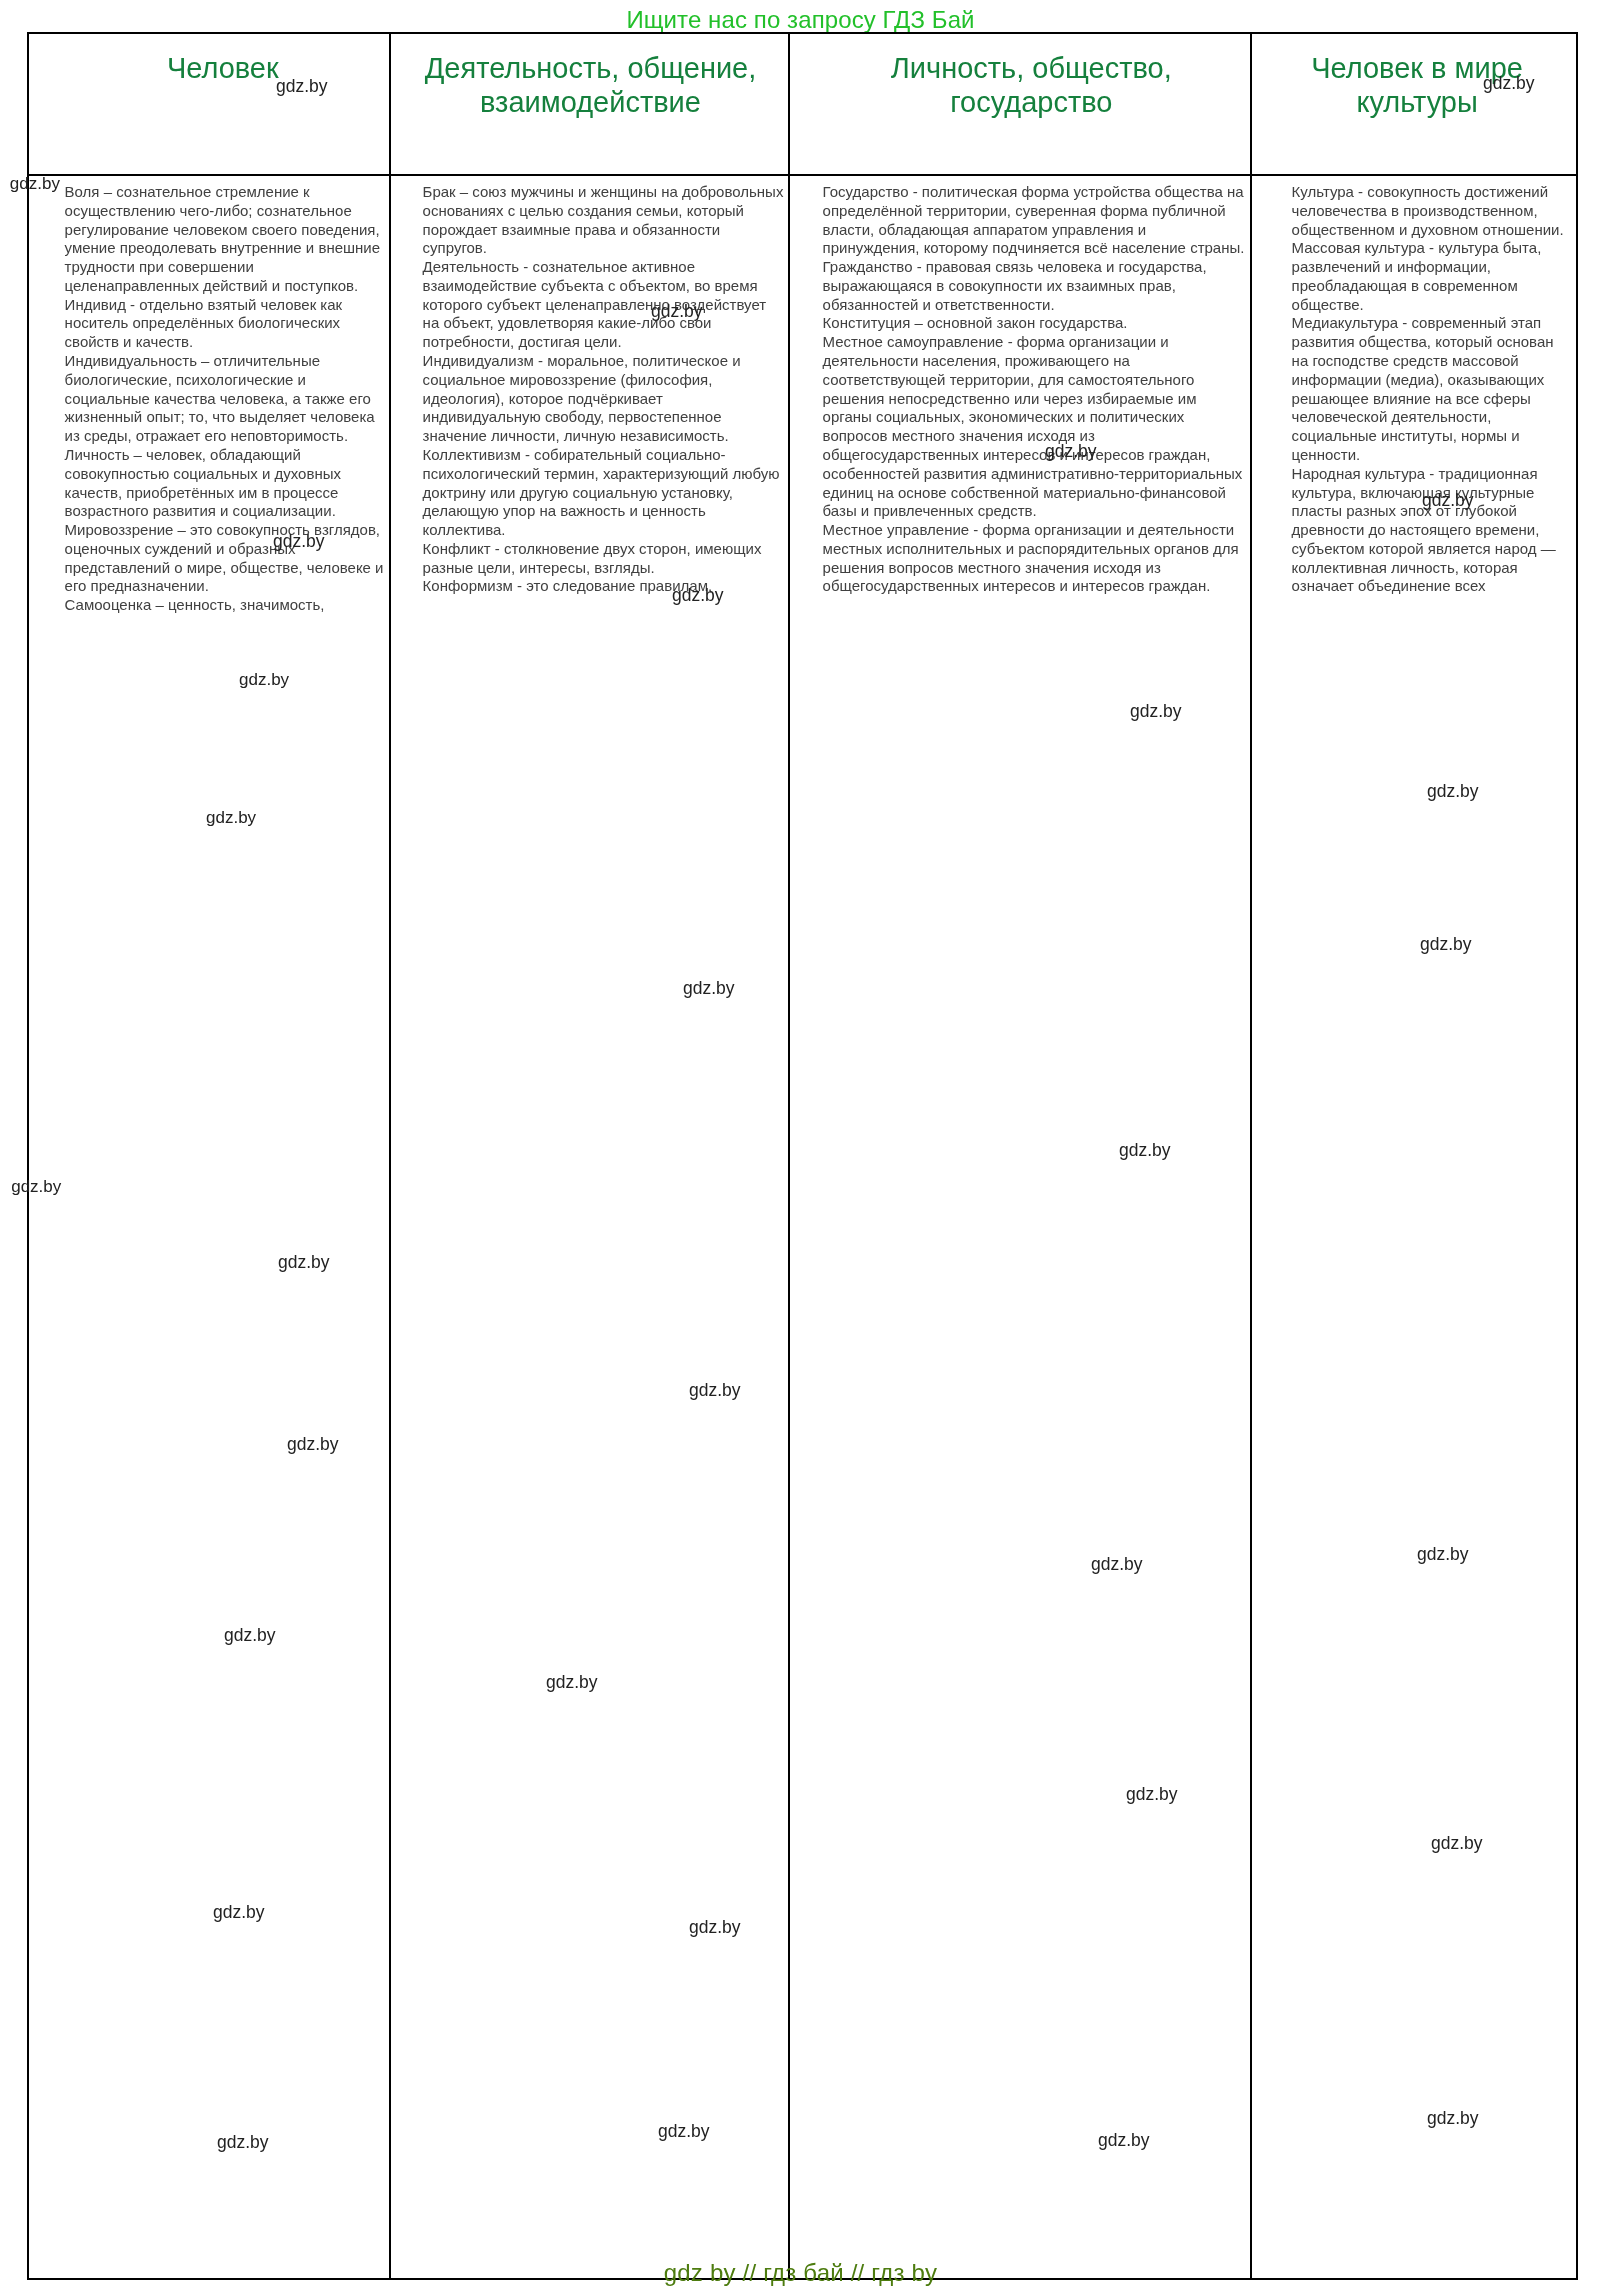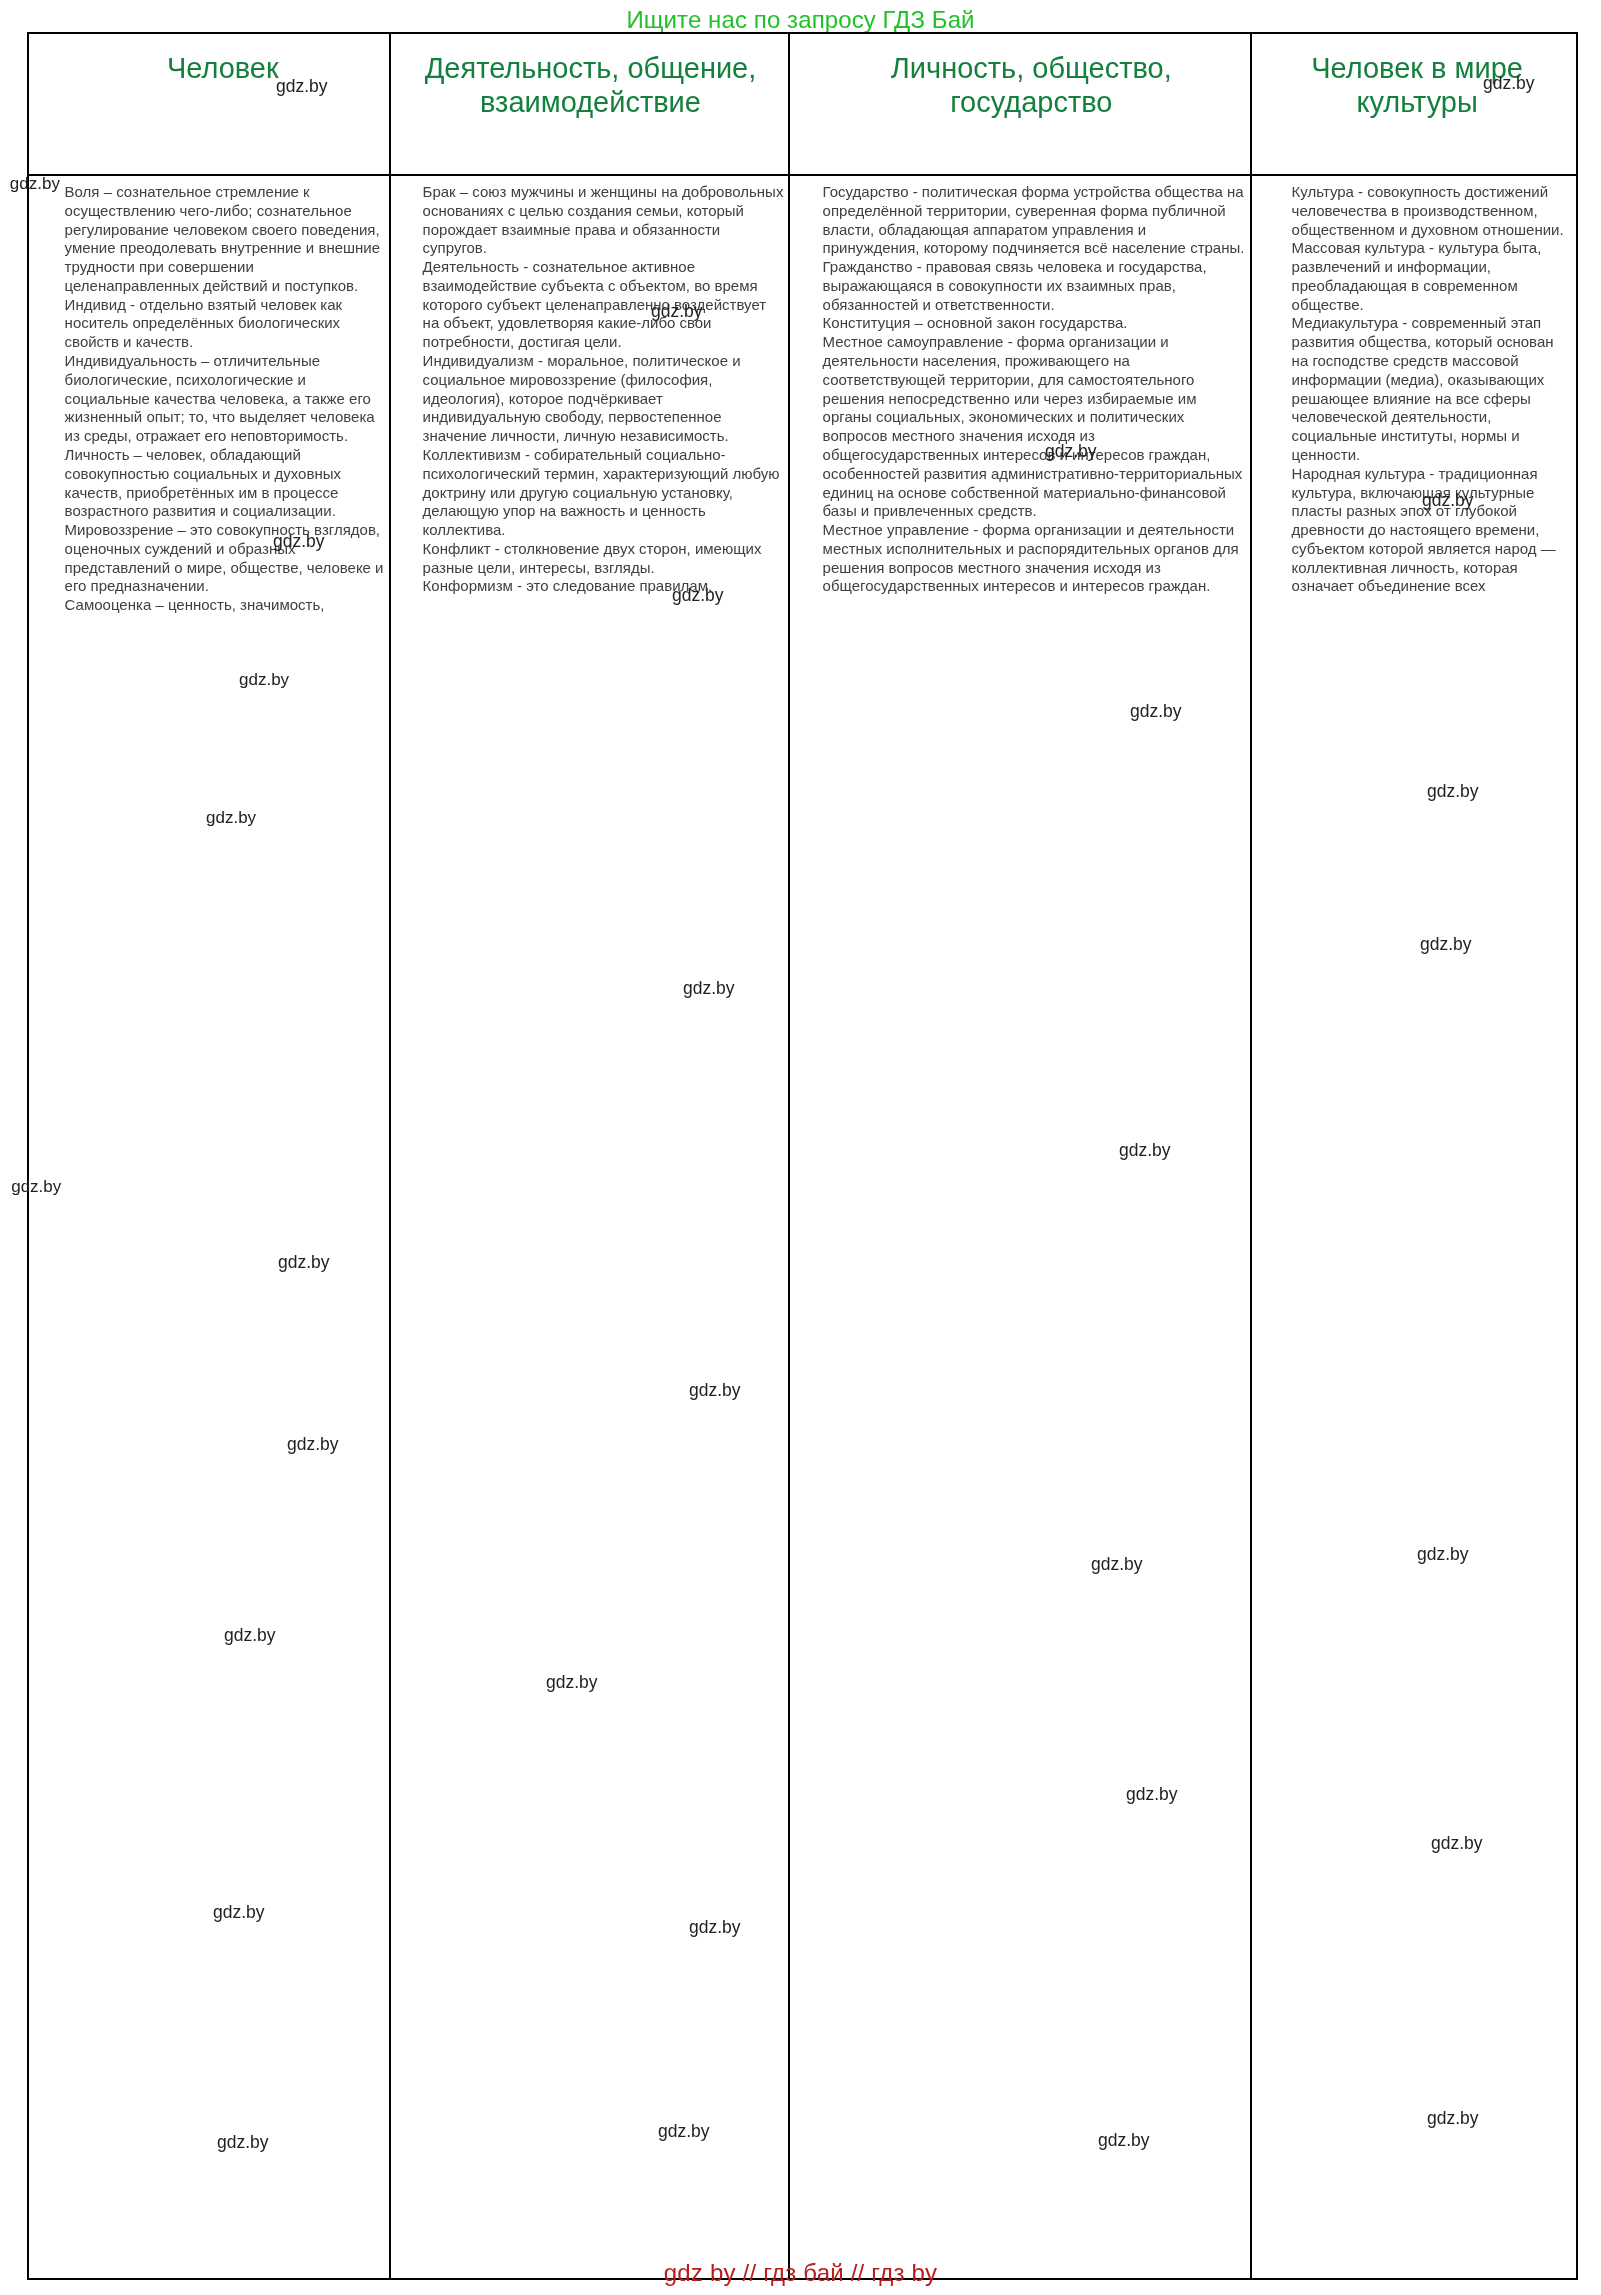--- a/index.html
+++ b/index.html
@@ -99,21 +99,21 @@
 
   
   .footer-bar {
     position: absolute;
     left: 0;
     right: 0;
     bottom: 8.4px;
     text-align: center;
   }
   .footer-text {
-    color: #b91c1c;
+    color: #4d7c0f;
     font-size: 24px;
     letter-spacing: 0.2px;
   }
 </style>
 </head>
 <body>
 
 <div class="promo-bar">
   <span class="promo-text">Ищите нас по запросу ГДЗ Бай</span>
 </div>

